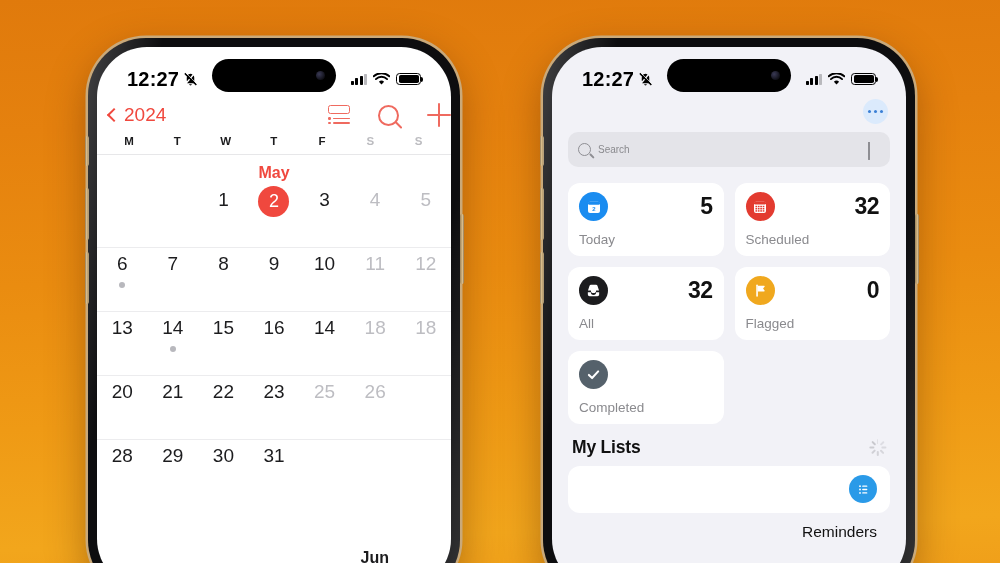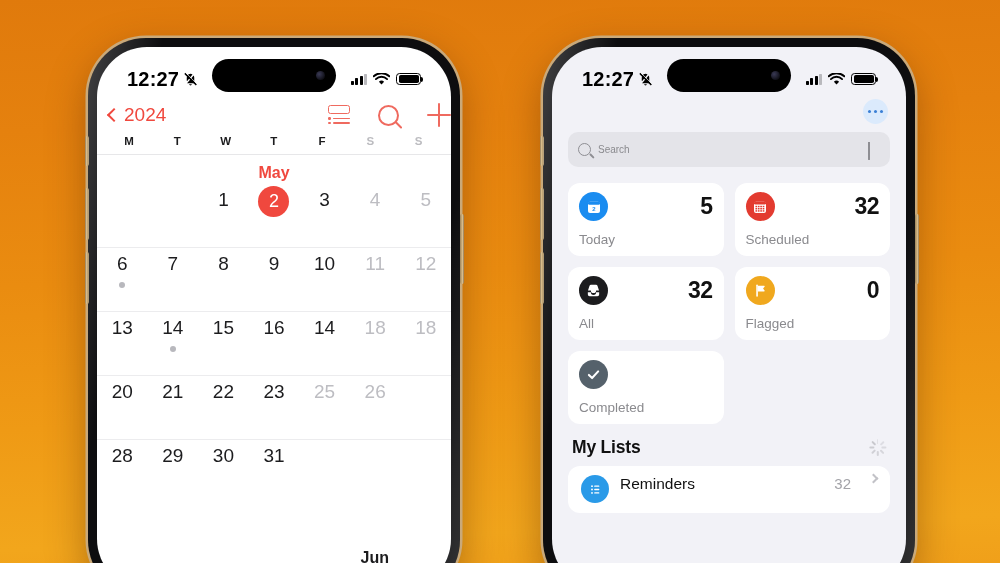--- a/index.html
+++ b/index.html
@@ -128,22 +128,22 @@
     justify-content:center; flex:none;}
   .cnum{ font-size:23px; font-weight:bold; color:#111; letter-spacing:-.5px;}
   .clabel{ font-size:13.5px; color:#8a8a8e; font-weight:500;}
   .card.single{ grid-column:1; }
 
   .mylists{ display:flex; align-items:center; padding:13px 20px 8px 20px; }
   .mylists h2{ font-size:17.5px; font-weight:bold; color:#111; letter-spacing:-.2px;}
   .spinner{ margin-left:auto; width:17px; height:17px; position:relative; }
   .spinner i{ position:absolute; left:7.6px; top:0; width:1.8px; height:5px; background:#c2c2c7;
     border-radius:1px; transform-origin:.9px 8.5px;}
-  .listrow{ margin:0 16px; background:#fff; border-radius:12px; display:flex; align-items:flex-start;
-    padding:9px 13px; gap:11px; height:47px;}
+  .listrow{ margin:0 16px; background:#fff; border-radius:12px; display:flex; align-items:flex-end;
+    padding:9px 13px; gap:20px; height:47px;flex-direction:column;}
   .lico{ width:28px; height:28px; border-radius:50%; background:#2a9ae8;
     display:flex; align-items:center; justify-content:center; flex:none;}
   .lname{ font-size:15.5px; color:#111; }
   .lcount{ margin-left:auto; font-size:15px; color:#a3a3a8;}
   .chev-r{ width:7px; height:7px; border-right:2px solid #c2c2c7; border-top:2px solid #c2c2c7;
     transform:rotate(45deg); margin-left:8px;}
 </style>
 </head>
 <body>
 

